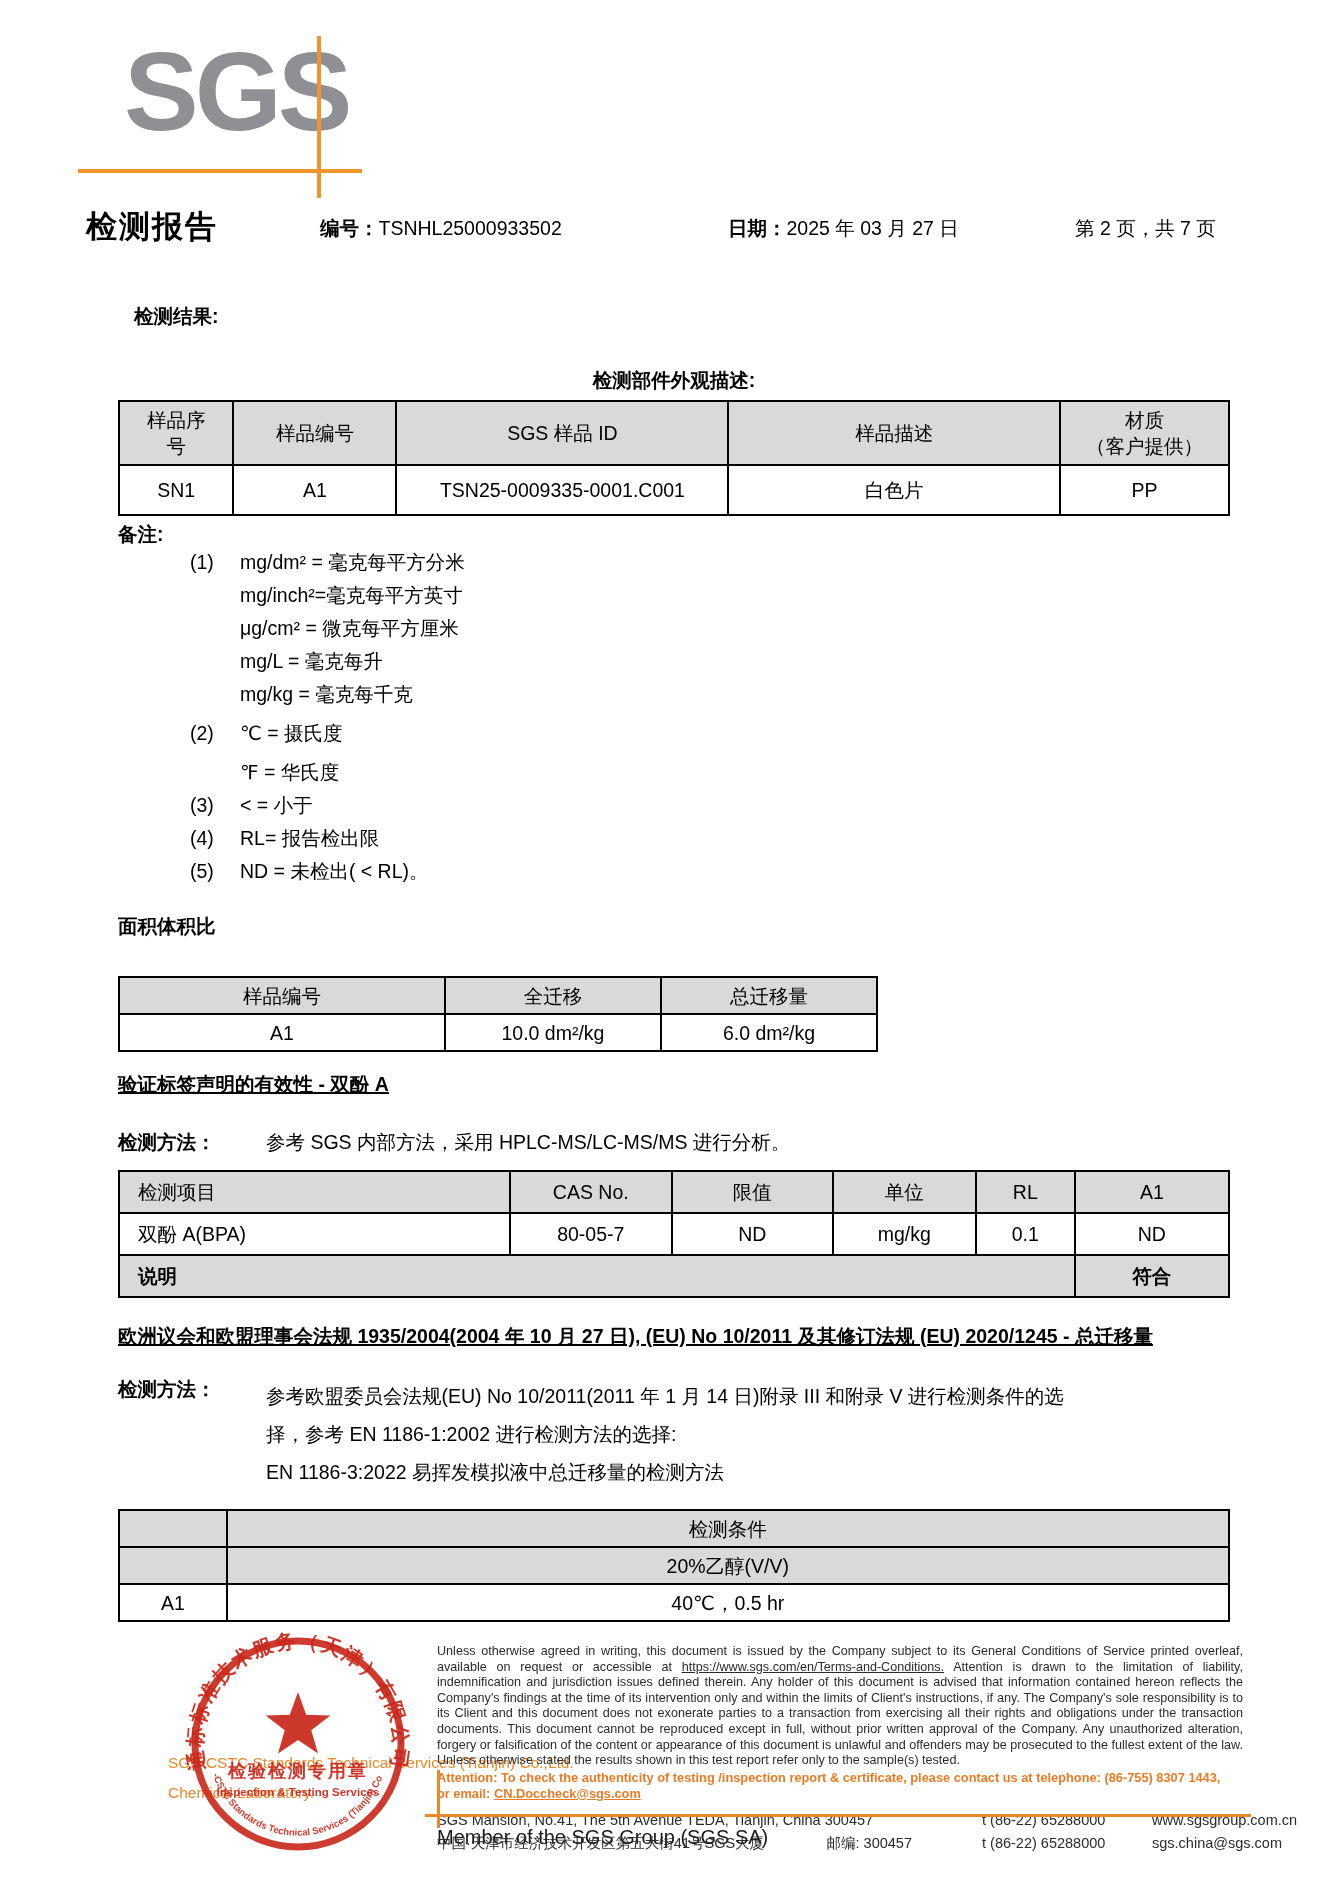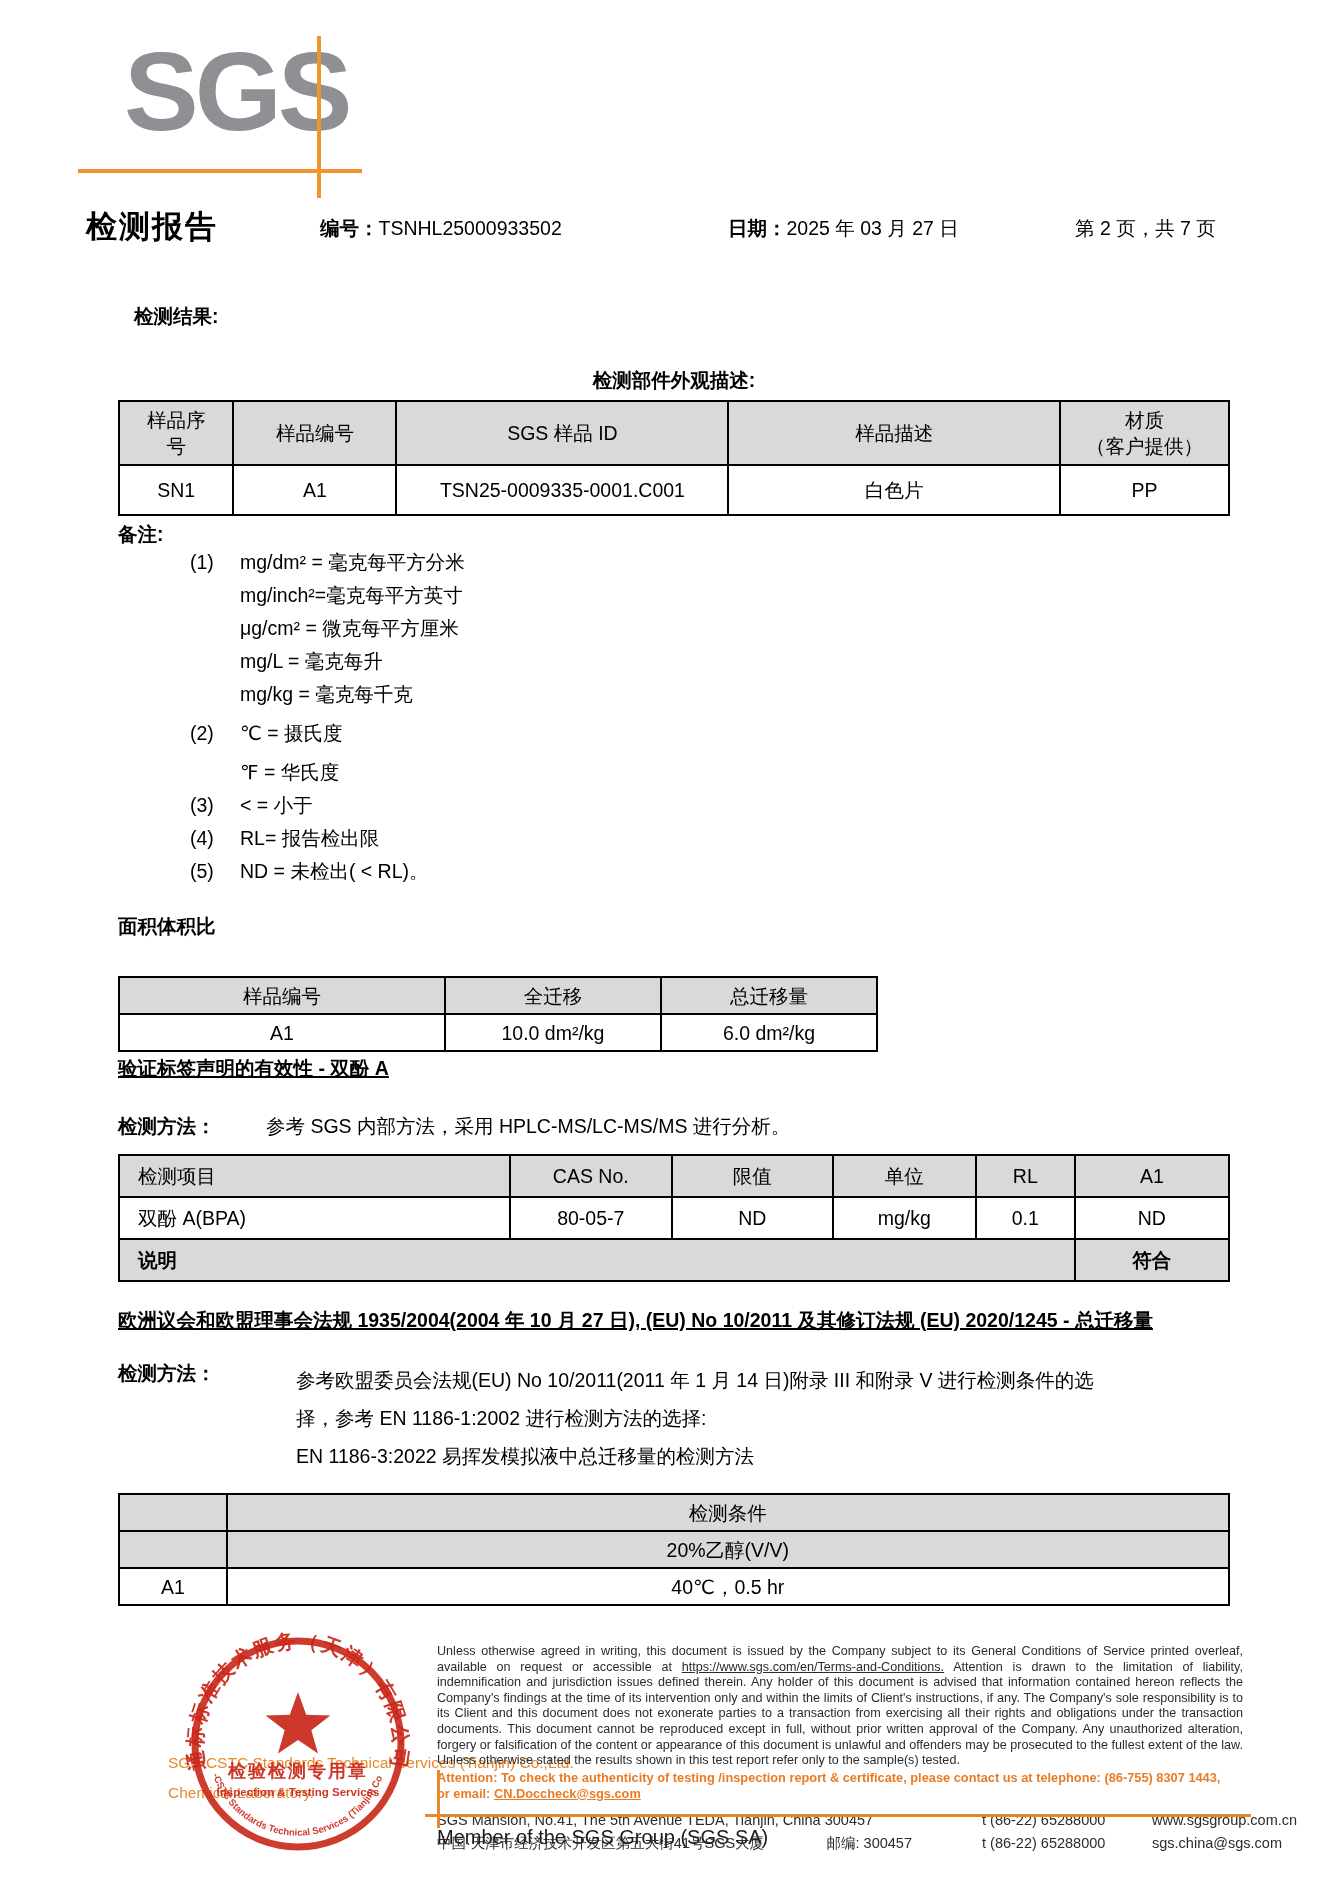--- a/index.html
+++ b/index.html
@@ -40,25 +40,25 @@
   .notes-label{margin-top:6px;}
   .note-row{display:flex;line-height:33px;}
   .note-num{width:50px;margin-left:72px;flex:0 0 auto;}
   .note-text{flex:1;}
   .gap-top{margin-top:6px;}
   
   .ratio-title{margin-top:26px;}
   .t-ratio{width:760px;margin-top:38px;}
   .t-ratio td{height:31px;}
   
-  .bpa-title{margin-top:4px;font-weight:bold;text-decoration:underline;text-decoration-thickness:2px;}
+  .bpa-title{margin-top:20px;font-weight:bold;text-decoration:underline;text-decoration-thickness:2px;}
   .method{display:flex;margin-top:34px;}
   .method-label{width:148px;flex:0 0 auto;font-weight:bold;}
   .method-body{flex:1;}
-  .method-line{line-height:38px;margin-left:30px;}
+  .method-line{line-height:38px;}
   .t-bpa{margin-top:16px;}
   .t-bpa td{height:36px;}
   .t-bpa .c-left{text-align:left;padding-left:18px;}
   .t-bpa .note td{font-weight:bold;}
   .eu-title{margin-top:20px;font-weight:bold;line-height:37px;text-decoration:underline;text-decoration-thickness:2px;}
   .method2{margin-top:22px;}
   .t-cond{margin-top:18px;}
   .t-cond td{height:31px;}
   
   .f-orange-co{

